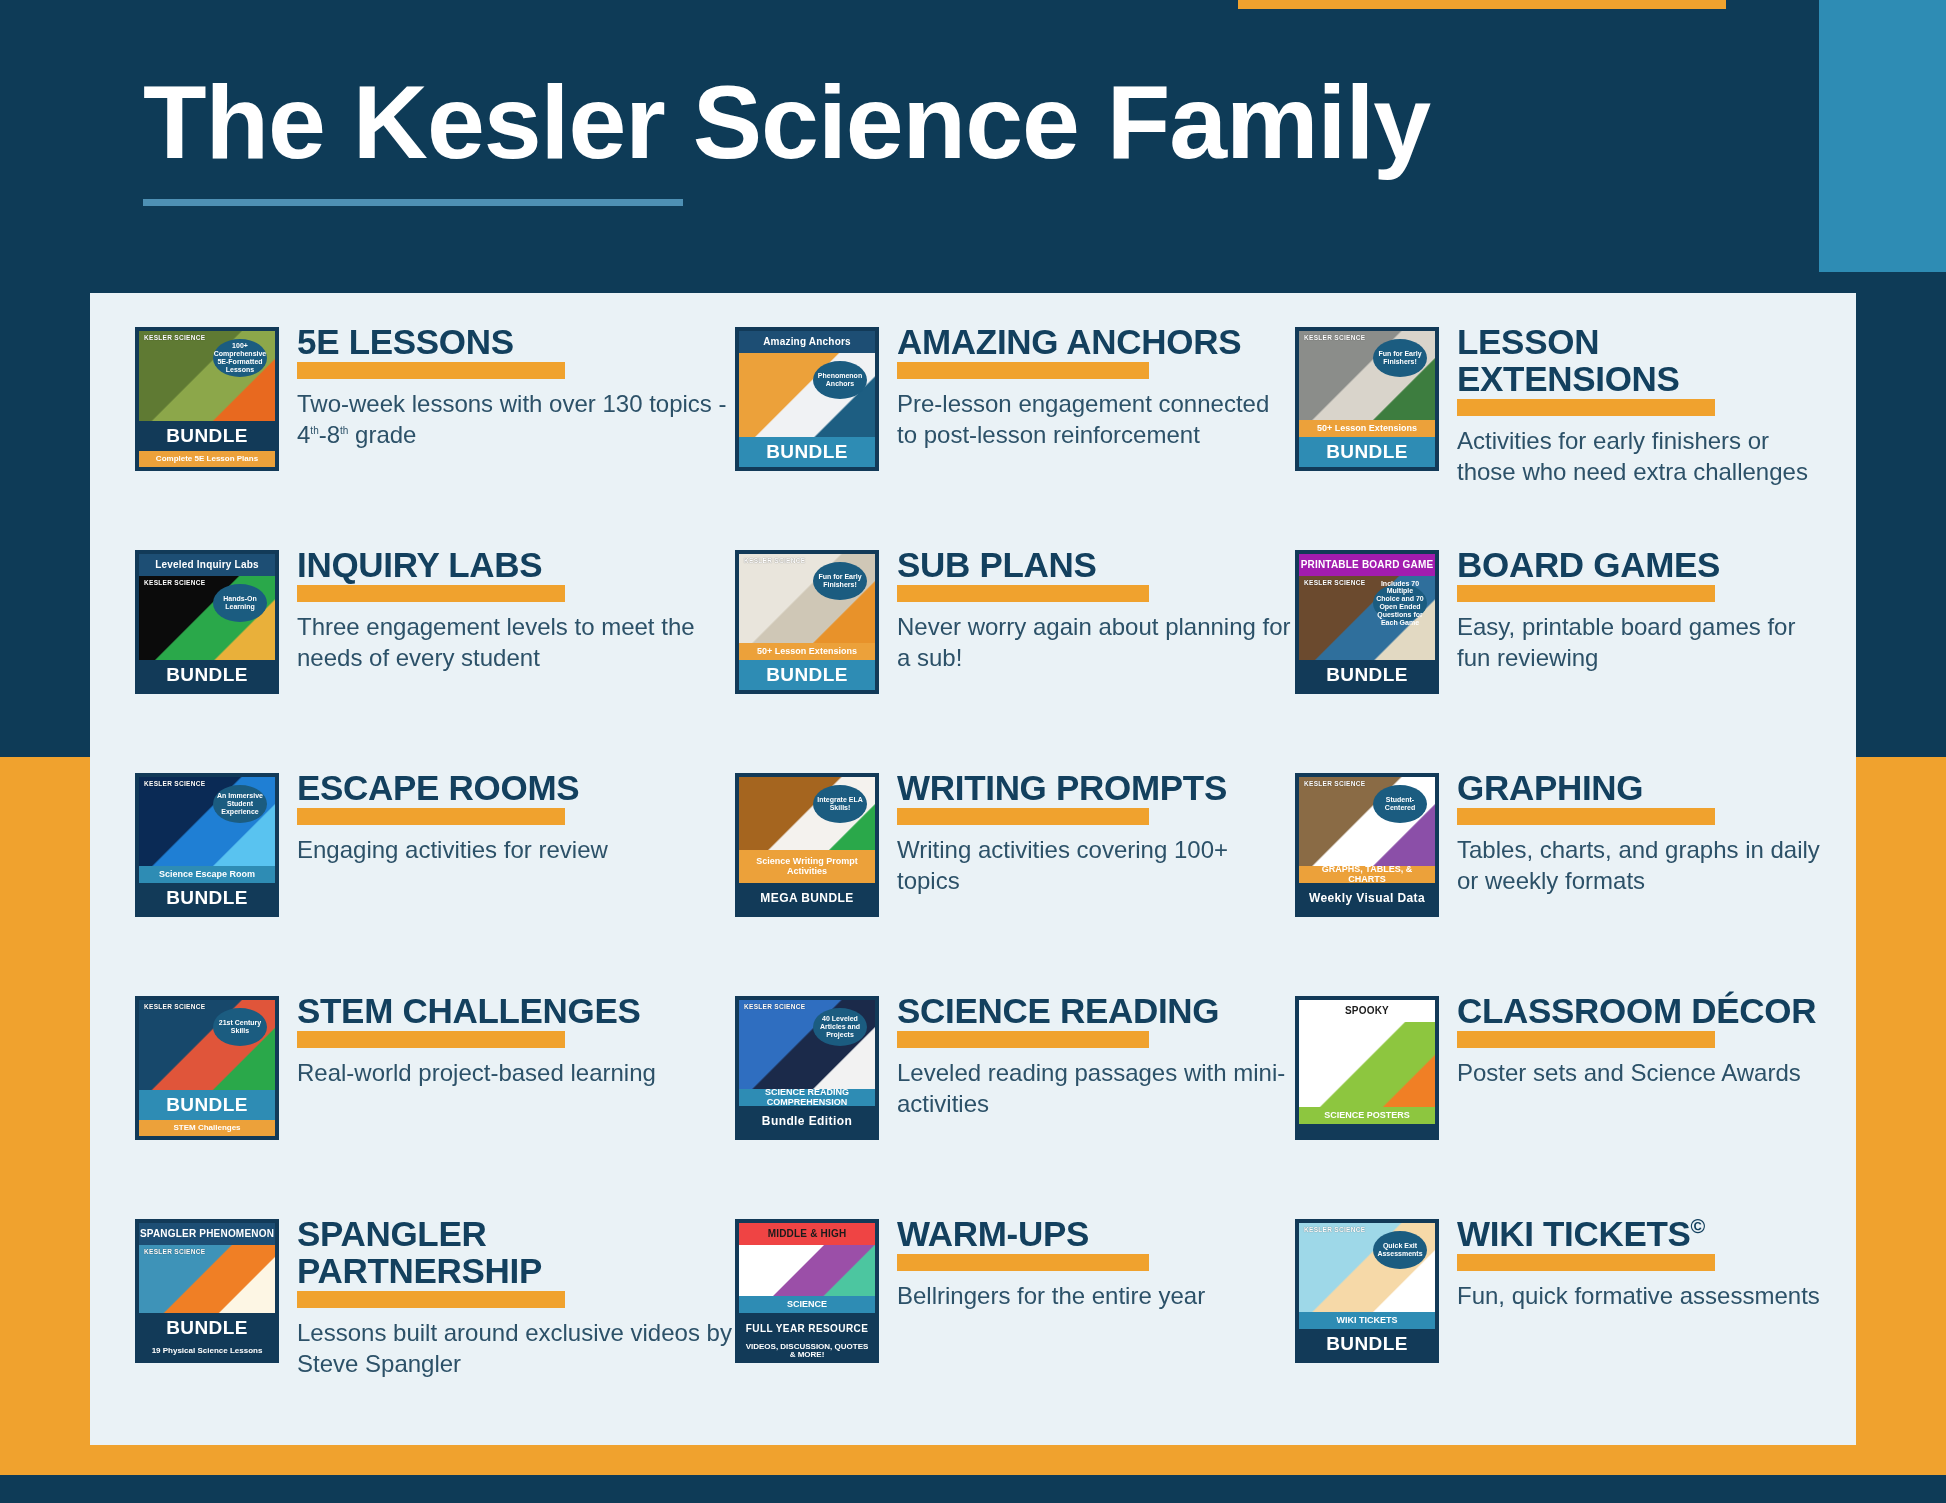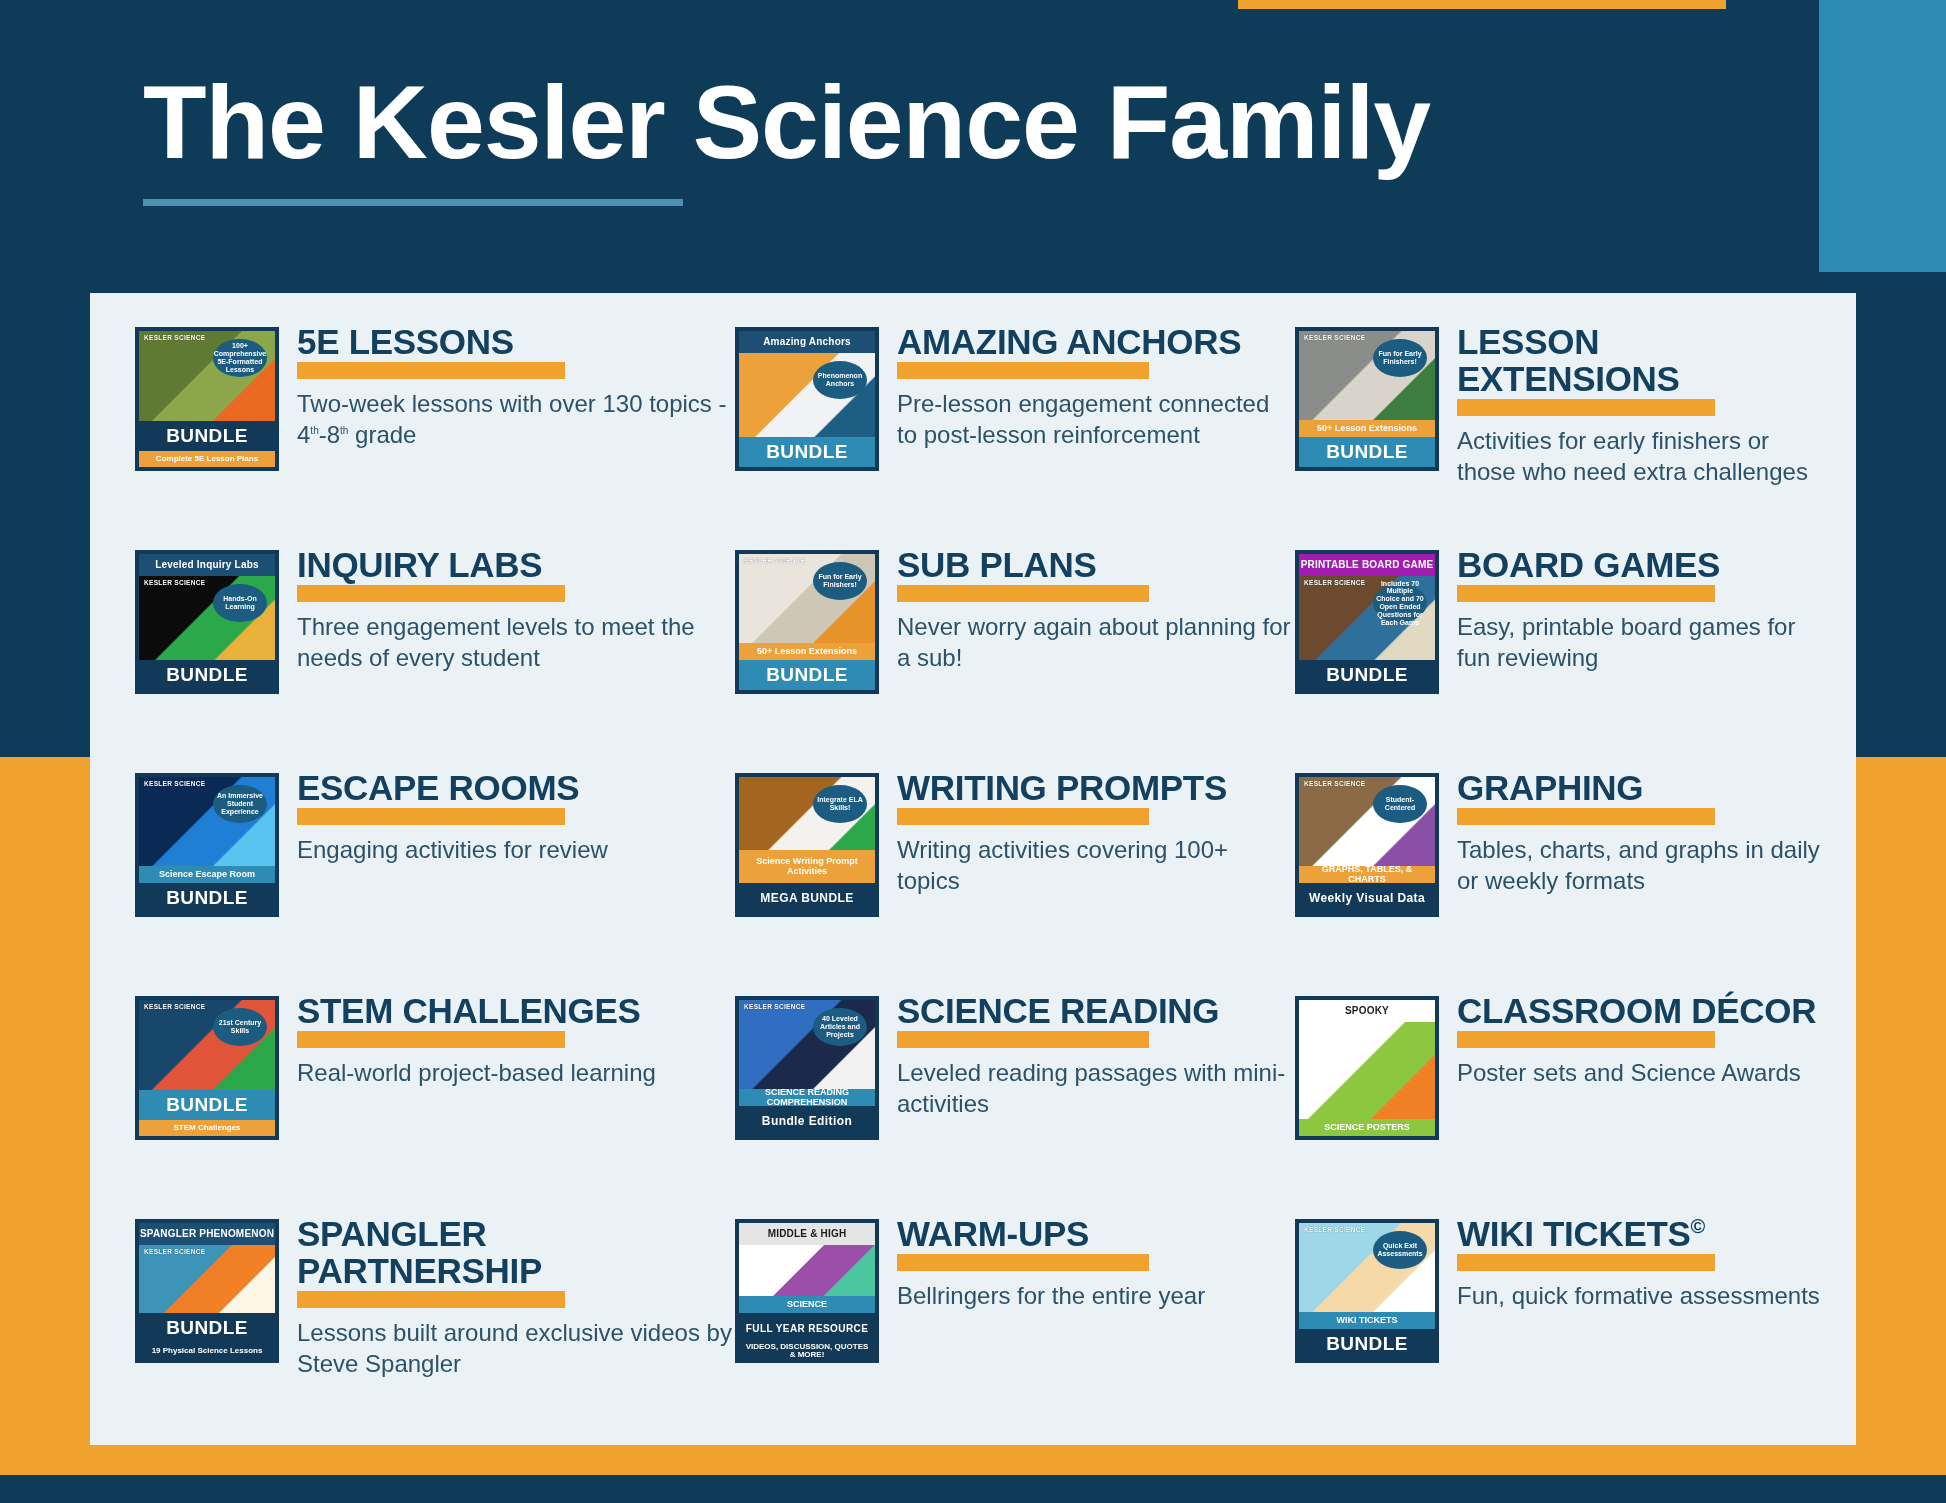--- a/index.html
+++ b/index.html
@@ -312,21 +312,21 @@
         <div class="body">
           <div class="item-title">SCIENCE READING</div>
           <div class="rule"></div>
           <div class="desc">Leveled reading passages with mini-activities</div>
         </div>
       </div>
       <div class="item col3">
         <div class="thumb">
           <div class="th-art" style="top: 22px; bottom: 17px; background: linear-gradient(135deg, rgb(255, 255, 255) 0%, rgb(255, 255, 255) 45%, rgb(141, 198, 63) 46%, rgb(141, 198, 63) 72%, rgb(240, 127, 37) 73%, rgb(240, 127, 37) 100%);"></div>
           <div class="th-top" style="background: rgb(255, 255, 255); color: rgb(27, 27, 27);">SPOOKY</div>
-          <div class="th-mid" style="height: 17px; bottom: 0px; background: rgb(141, 198, 63);">SCIENCE POSTERS</div>
+          <div class="th-mid" style="height: 17px; bottom: 12px; background: rgb(141, 198, 63);">SCIENCE POSTERS</div>
         </div>
         <div class="body">
           <div class="item-title">CLASSROOM DÉCOR</div>
           <div class="rule"></div>
           <div class="desc">Poster sets and Science Awards</div>
         </div>
       </div>
       <div class="item col1">
         <div class="thumb">
           <div class="th-art" style="top: 22px; bottom: 46px; background: linear-gradient(135deg, rgb(62, 147, 184) 0%, rgb(62, 147, 184) 45%, rgb(240, 127, 37) 46%, rgb(240, 127, 37) 72%, rgb(253, 246, 228) 73%, rgb(253, 246, 228) 100%);"></div>
@@ -337,21 +337,21 @@
         </div>
         <div class="body">
           <div class="item-title">SPANGLER PARTNERSHIP</div>
           <div class="rule"></div>
           <div class="desc">Lessons built around exclusive videos by Steve Spangler</div>
         </div>
       </div>
       <div class="item col2">
         <div class="thumb">
           <div class="th-art" style="top: 22px; bottom: 63px; background: linear-gradient(135deg, rgb(255, 255, 255) 0%, rgb(255, 255, 255) 45%, rgb(155, 79, 168) 46%, rgb(155, 79, 168) 72%, rgb(76, 198, 160) 73%, rgb(76, 198, 160) 100%);"></div>
-          <div class="th-top" style="background: #e5e5e5; color: rgb(27, 27, 27);">MIDDLE &amp; HIGH</div>
+          <div class="th-top" style="background: #ef4444; color: rgb(27, 27, 27);">MIDDLE &amp; HIGH</div>
           <div class="th-mid" style="height: 17px; bottom: 46px; background: rgb(46, 140, 180);">SCIENCE</div>
           <div class="th-bottom" style="bottom: 16px; background: rgb(18, 58, 88); font-size: 10px;">FULL YEAR RESOURCE</div>
           <div class="th-mid" style="height: 16px; bottom: 0px; font-size: 8px; background: rgb(18, 58, 88);">VIDEOS, DISCUSSION, QUOTES &amp; MORE!</div>
         </div>
         <div class="body">
           <div class="item-title">WARM-UPS</div>
           <div class="rule"></div>
           <div class="desc">Bellringers for the entire year</div>
         </div>
       </div>

